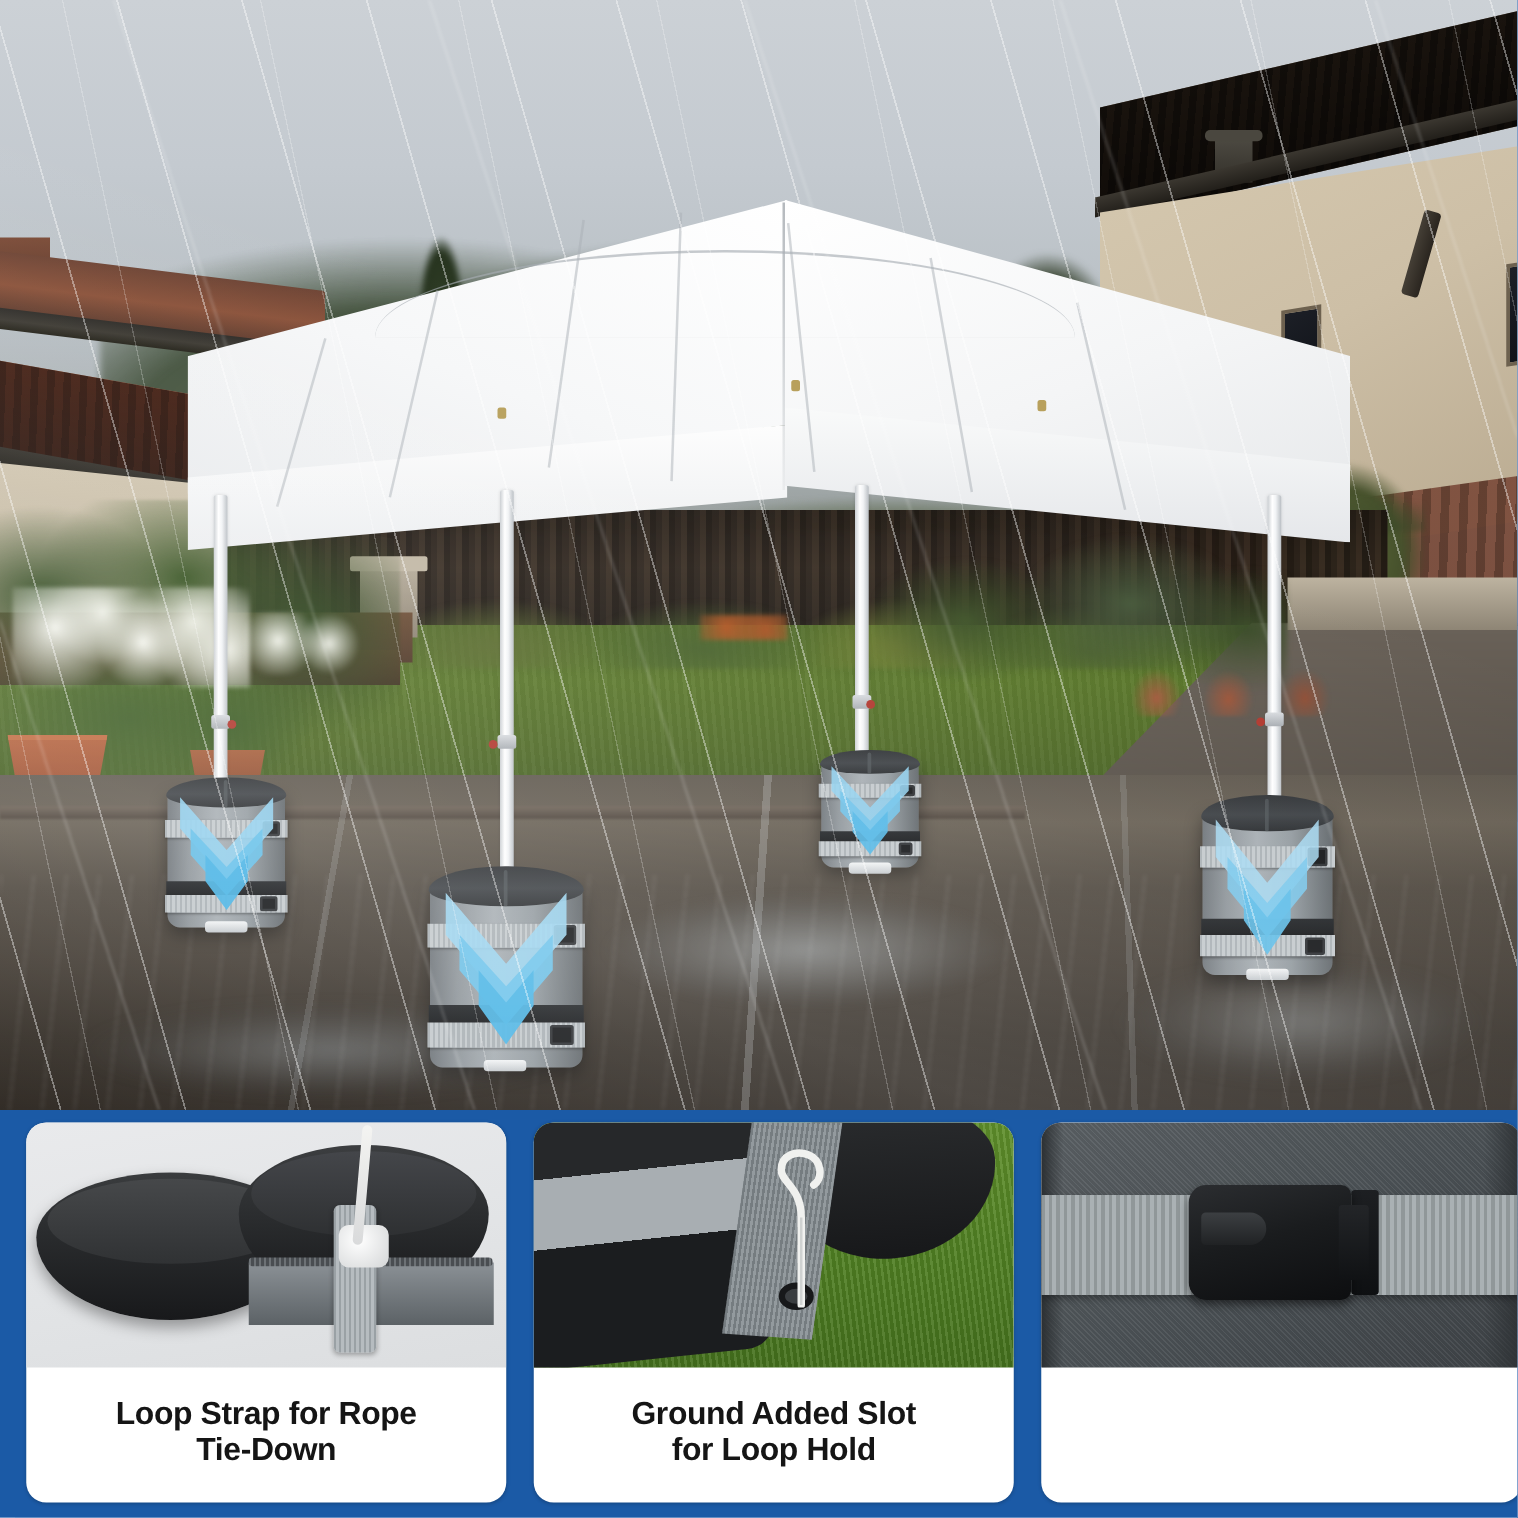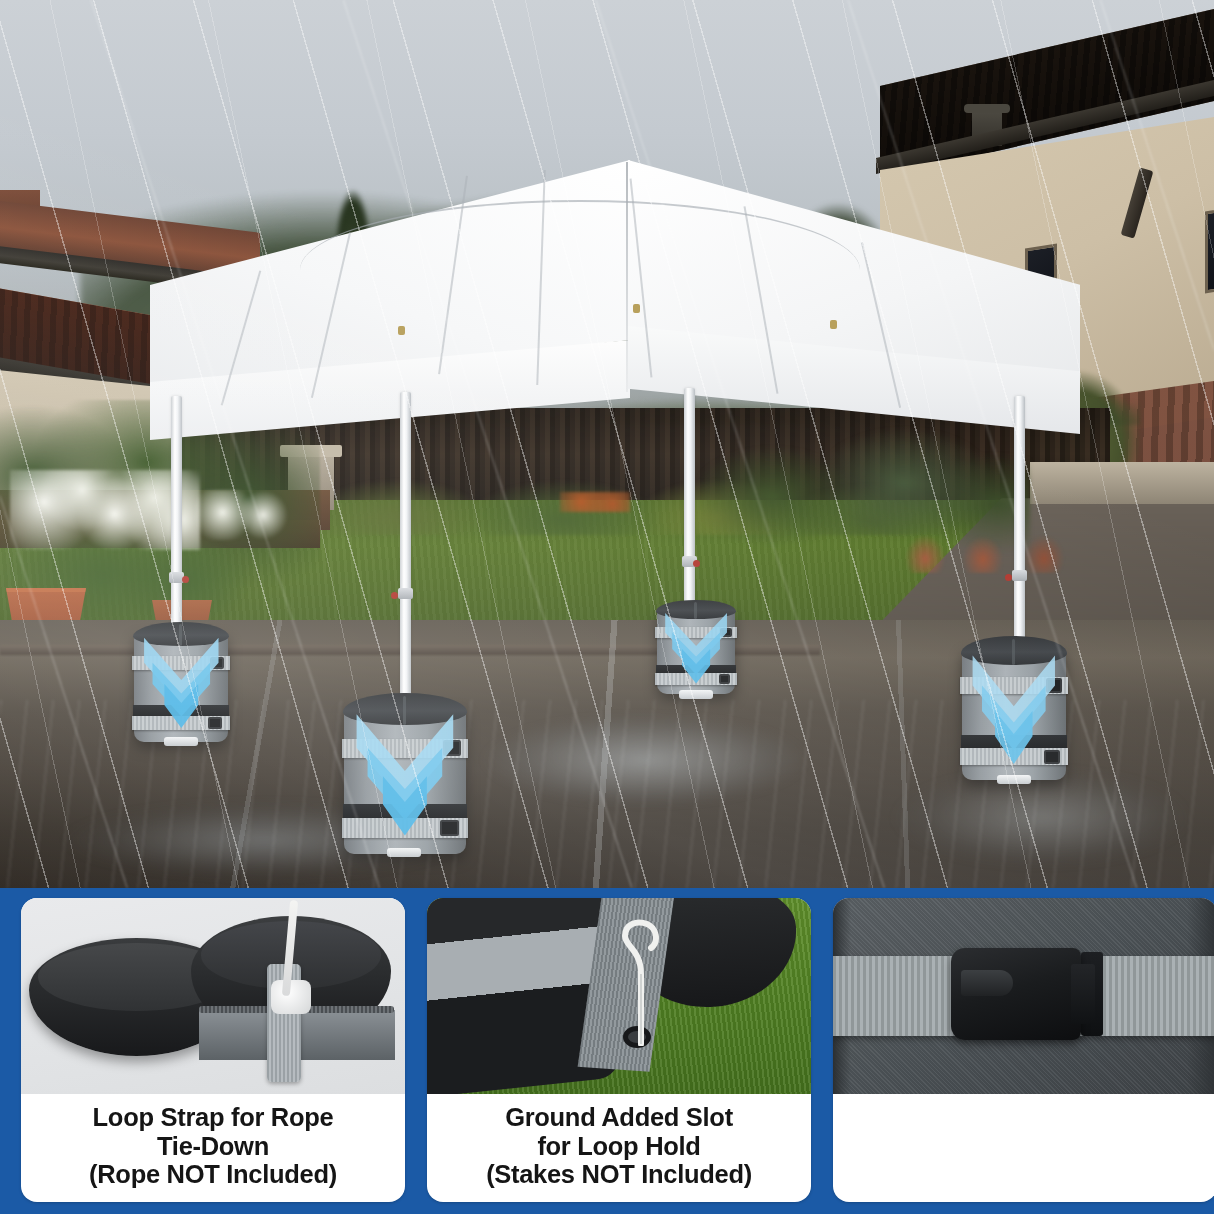--- a/index.html
+++ b/index.html
@@ -598,21 +598,20 @@
           <div class="bagB"></div>
           <div class="side"></div>
           <div class="zip"></div>
           <div class="loop"></div>
           <div class="ropeknot"></div>
           <div class="rope"></div>
         </div>
         <div class="panel-cap">
           <div class="cl">Loop Strap for Rope</div>
           <div class="cl">Tie-Down</div>
-          <div class="cl">(Rope NOT Included)</div>
         </div>
       </div>
     </div>
 
     <div class="panel">
       <div class="panel-inner">
         <div class="panel-photo p2">
           <div class="grass"></div>
           <div class="bagR"></div>
           <div class="bagL"></div>
@@ -621,21 +620,20 @@
           <div class="hook">
             <svg viewBox="0 0 52 130" width="52" height="130">
               <path d="M26 128 L26 58 C26 34 10 30 10 20 C10 8 22 4 32 8 C42 12 44 26 36 32" fill="none" stroke="#f0f1ef" stroke-width="6" stroke-linecap="round"></path>
               <path d="M26 128 L26 58" fill="none" stroke="#cfd2d1" stroke-width="2"></path>
             </svg>
           </div>
         </div>
         <div class="panel-cap">
           <div class="cl">Ground Added Slot</div>
           <div class="cl">for Loop Hold</div>
-          <div class="cl">(Stakes NOT Included)</div>
         </div>
       </div>
     </div>
 
     <div class="panel">
       <div class="panel-inner">
         <div class="panel-photo p3">
           <div class="fab"></div>
           <div class="edgeL"></div>
           <div class="edgeR"></div>

